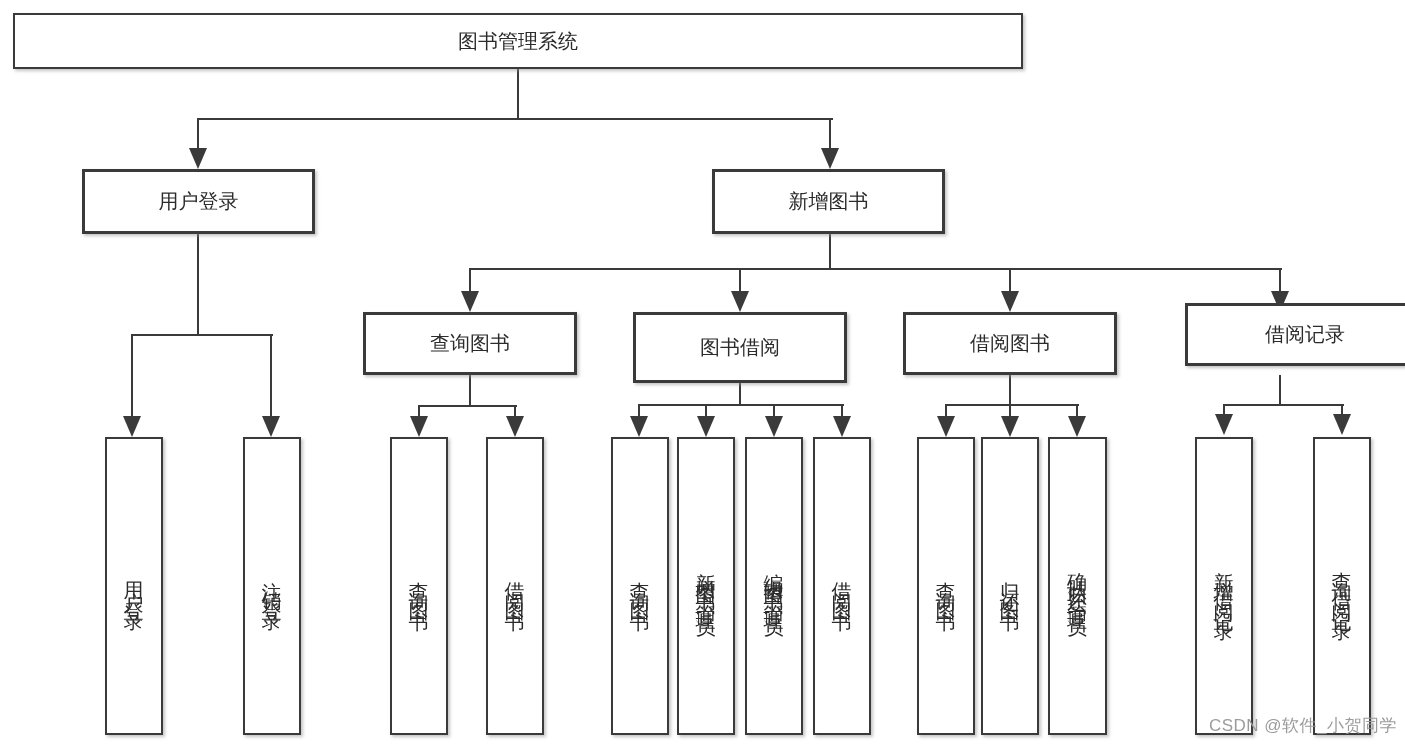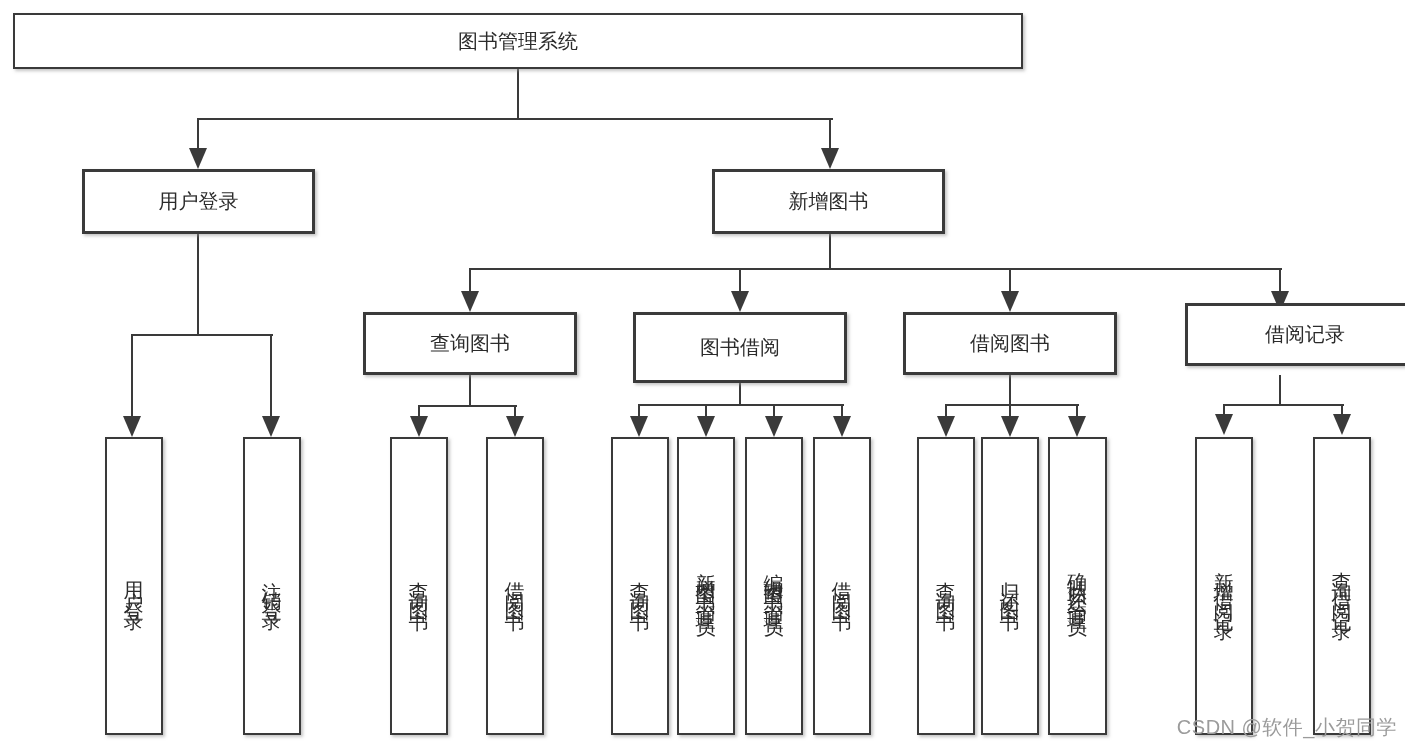--- a/index.html
+++ b/index.html
@@ -40,21 +40,21 @@
   .vline{width:2px;}
   .arrow{
     position:absolute;width:0;height:0;z-index:1;
     border-left:9px solid transparent;
     border-right:9px solid transparent;
     border-top:21px solid var(--line);
   }
   .watermark{
     position:absolute;
     right:8px;top:714px;
-    font-size:20px;
+    font-size:17px;
     color:#9b9b9b;
     z-index:3;
     letter-spacing:0.5px;
     white-space:nowrap;
   }
 </style>
 </head>
 <body>
 
 <div class="stage">

